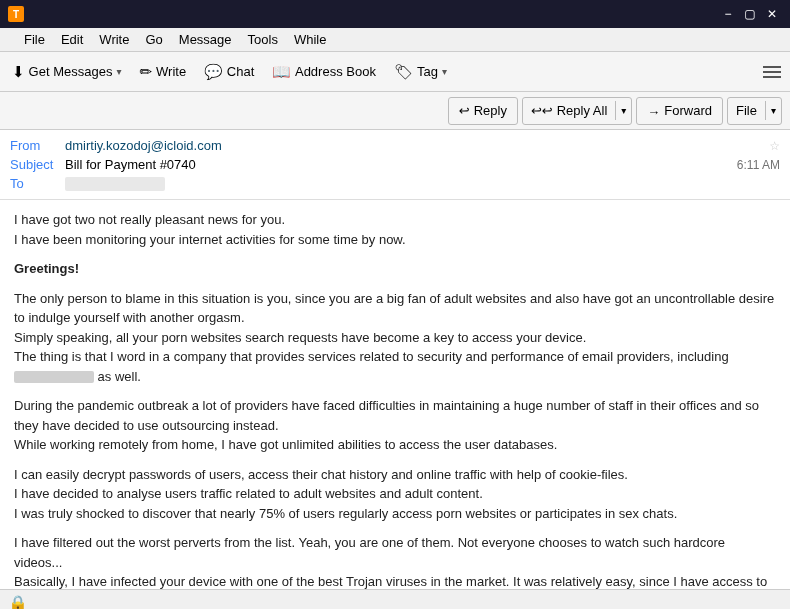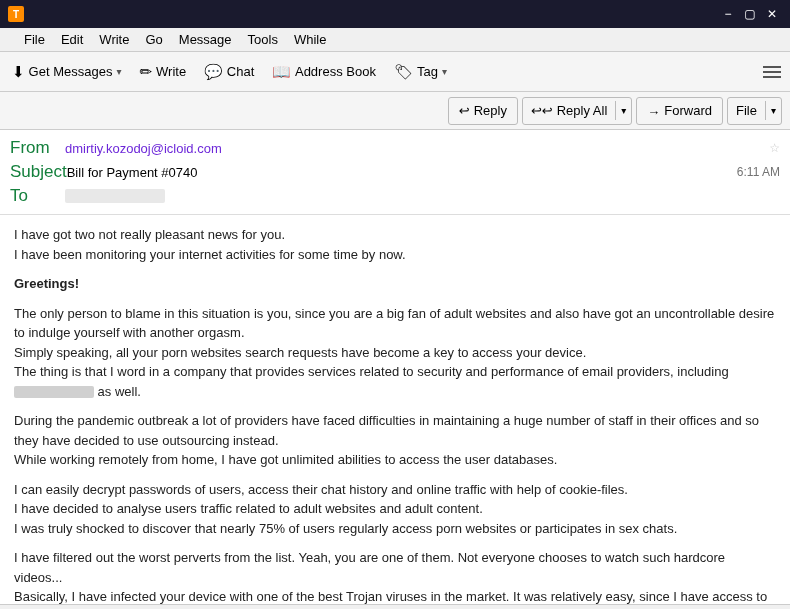--- a/index.html
+++ b/index.html
@@ -126,28 +126,28 @@
       padding: 6px 10px;
       border-bottom: 1px solid #ddd;
     }
     .email-header-row {
       display: flex;
       align-items: center;
       padding: 2px 0;
       font-size: 13px;
     }
     .email-header-label {
-      color: #15803d;
+      color: #3b82f6;
       min-width: 55px;
-      font-size: 17px;
+      font-size: 13px;
     }
     .email-header-value { flex: 1; }
     .email-header-time { color: #737373; font-size: 12px; }
     .email-subject { font-weight: normal; }
-    .email-from-addr { color: #6d28d9; }
+    .email-from-addr { color: #0c4a6e; }
     .star-icon { color: #ccc; font-size: 12px; margin-left: 4px; cursor: pointer; }
     .to-field { background: #e8e8e8; width: 100px; height: 14px; border-radius: 2px; display: inline-block; }
 
     
     .email-body-wrapper {
       background: white;
       flex: 1;
       overflow-y: auto;
       overflow-x: hidden;
       height: calc(609px - 28px - 24px - 40px - 38px - 62px - 28px);

